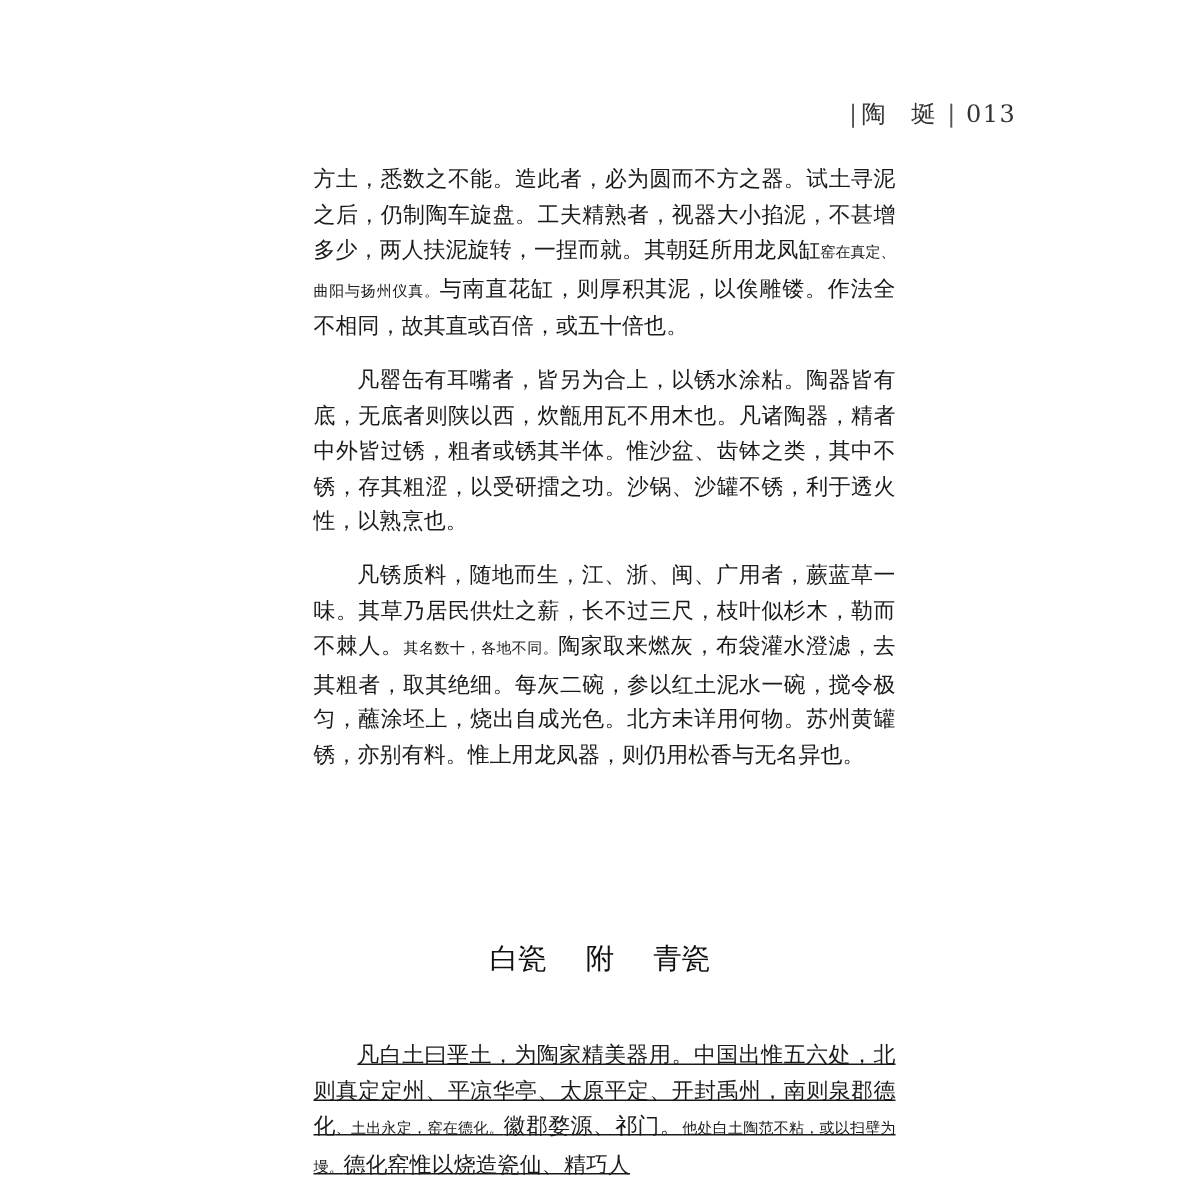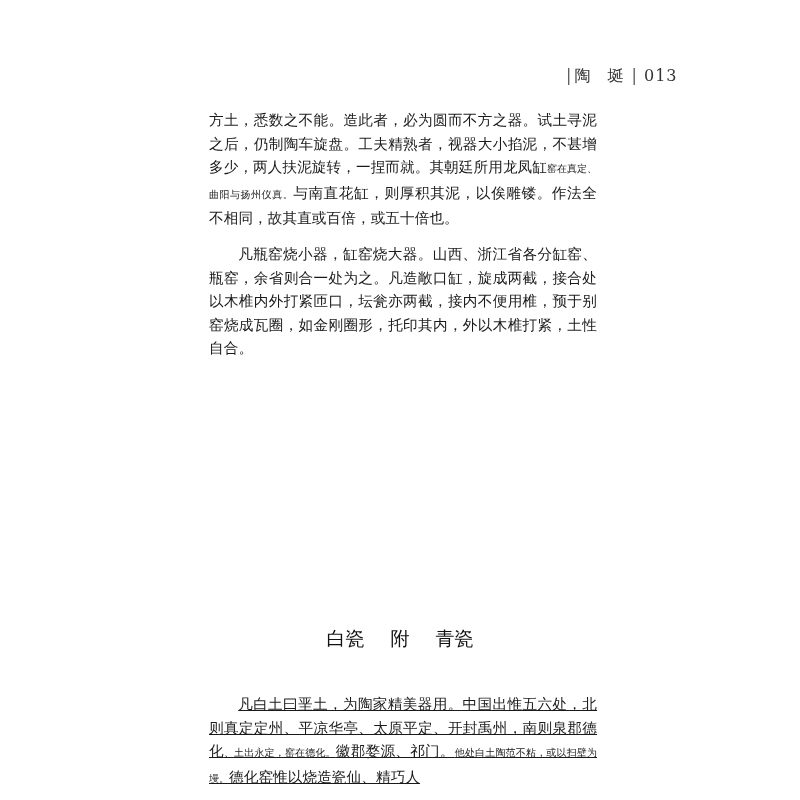--- a/index.html
+++ b/index.html
@@ -23,21 +23,22 @@
 </head>
 <body>
 
 <div class="header">
   <span class="bar">|</span><span class="chap">陶 埏</span><span class="bar">|</span>
   <span>013</span>
 </div>
 
 <div class="body" id="body1">
     <p class="para"><span>方土，悉数之不能。造此者，必为圆而不方之器。试土寻泥之后，仍制陶车旋盘。工夫精熟者，视器大小掐泥，不甚增多少，两人扶泥旋转，一捏而就。其朝廷所用龙凤缸</span><span class="note">窑在真定、曲阳与扬州仪真。</span><span>与南直花缸，则厚积其泥，以俟雕镂。作法全不相同，故其直或百倍，或五十倍也。</span></p>
-    <p class="para indent"><span>凡瓶窑烧小器，缸窑烧大器。山西、浙江省各分缸窑、瓶窑，余省则合一处为之。凡造敞口缸，旋成两截，接合处以木椎内外打紧匝口，坛瓮亦两截，接内不便用椎，预于别窑烧成瓦圈，如金刚圈形，托印其内，外以木椎打紧，土性自合。</span></p>
+    <p class="para indent"><span>凡罂缶有耳嘴者，皆另为合上，以锈水涂粘。陶器皆有底，无底者则陕以西，炊甑用瓦不用木也。凡诸陶器，精者中外皆过锈，粗者或锈其半体。惟沙盆、齿钵之类，其中不锈，存其粗涩，以受研擂之功。沙锅、沙罐不锈，利于透火性，以熟烹也。</span></p>
+    <p class="para indent"><span>凡锈质料，随地而生，江、浙、闽、广用者，蕨蓝草一味。其草乃居民供灶之薪，长不过三尺，枝叶似杉木，勒而不棘人。</span><span class="note">其名数十，各地不同。</span><span>陶家取来燃灰，布袋灌水澄滤，去其粗者，取其绝细。每灰二碗，参以红土泥水一碗，搅令极匀，蘸涂坯上，烧出自成光色。北方未详用何物。苏州黄罐锈，亦别有料。惟上用龙凤器，则仍用松香与无名异也。</span></p>
   </div>
 
 <div class="section-title">
   <span>白瓷</span>
   <span>附</span>
   <span>青瓷</span>
 </div>
 
 <div class="body2" id="body2">
     <p class="para indent"><span>凡白土曰垩土，为陶家精美器用。中国出惟五六处，北则真定定州、平凉华亭、太原平定、开封禹州，南则泉郡德化</span><span class="note">、土出永定，窑在德化。</span><span>徽郡婺源、祁门。</span><span class="note">他处白土陶范不粘，或以扫壁为墁。</span><span>德化窑惟以烧造瓷仙、精巧人</span></p>

